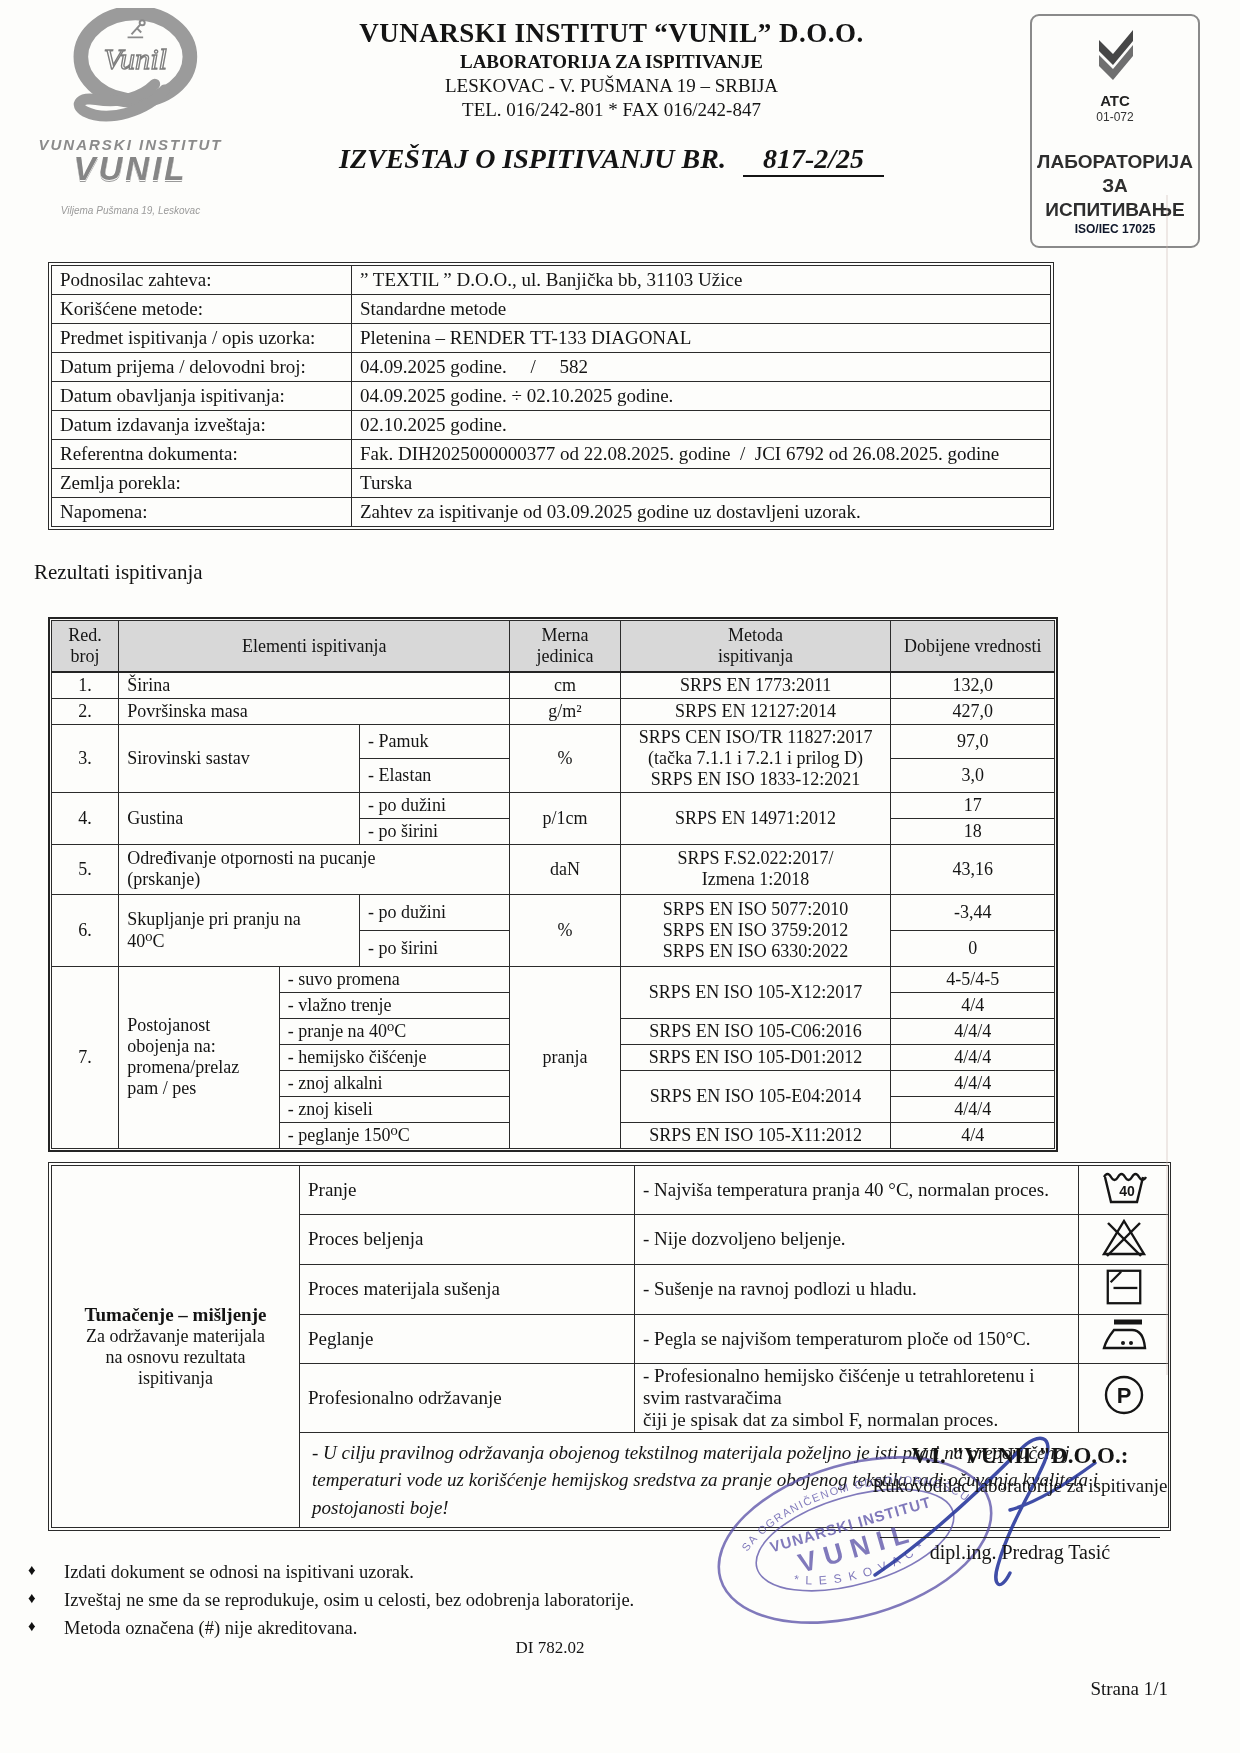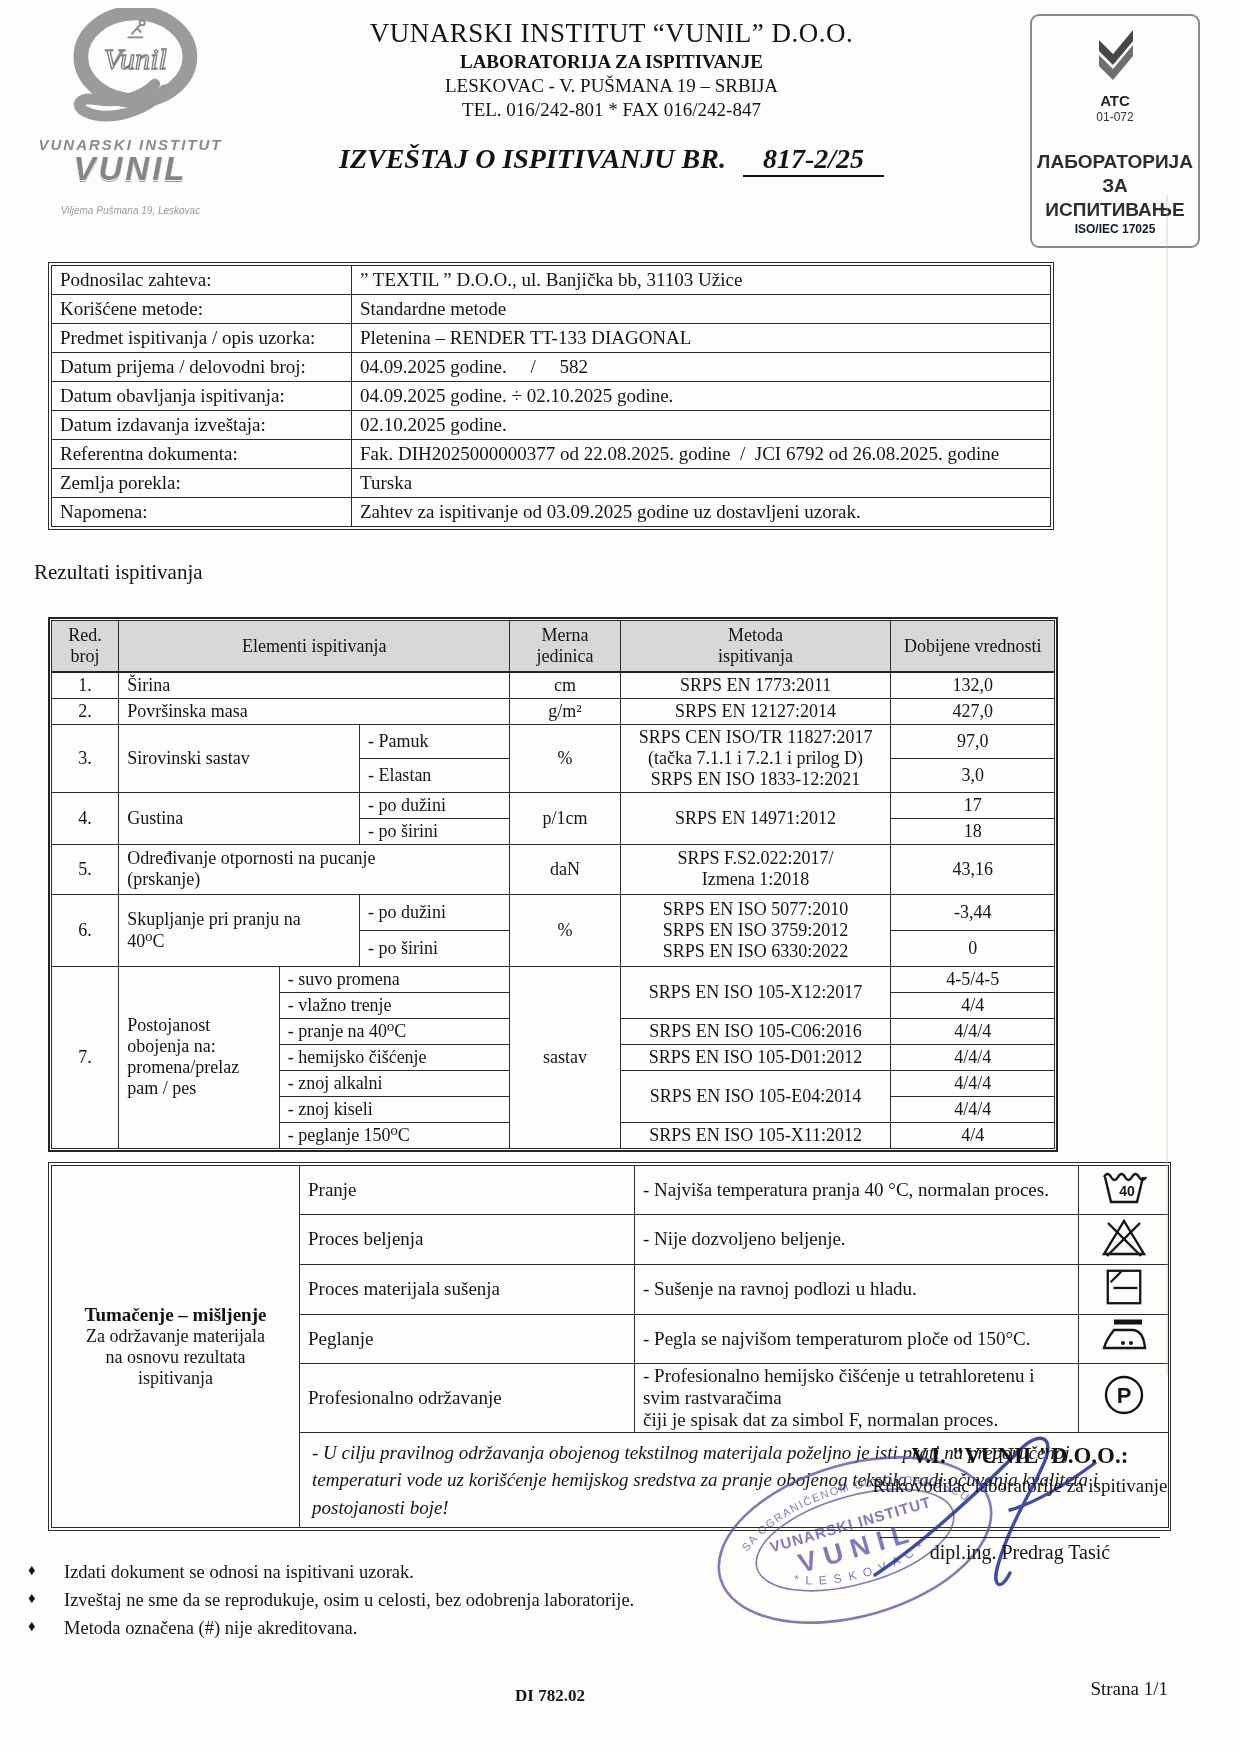--- a/index.html
+++ b/index.html
@@ -8,21 +8,21 @@
   .scan-line{position:absolute;left:1166px;top:195px;width:2px;height:1180px;background:rgba(205,185,180,.30);}
 
   
   .header{display:flex;padding-top:8px;}
   .logo-block{width:205px;margin-left:28px;text-align:center;font-family:"Liberation Sans","DejaVu Sans",sans-serif;}
   .logo-sub1{font-size:15px;font-style:italic;font-weight:bold;color:#8b8b8b;letter-spacing:2px;margin-top:2px;}
   .logo-brand{font-size:33px;font-style:italic;font-weight:900;color:#868686;letter-spacing:3px;line-height:.95;
               text-shadow:0 1px 0 #fdfdfb,0 2px 0 #9a9a9a,0 3px 0 #fdfdfb;}
   .logo-sub2{font-size:10px;font-style:italic;color:#9a9a9a;margin-top:21px;}
   .center-block{flex:1;text-align:center;padding-top:10px;}
-  .org-name{font-size:27px;font-weight:normal;letter-spacing:.5px;}
+  .org-name{font-size:27px;font-weight:bold;letter-spacing:.5px;}
   .lab-line{font-size:19px;font-weight:bold;margin-top:2px;}
   .addr-line,.tel-line{font-size:19px;margin-top:2px;}
   .title-row{margin-top:22px;font-size:28px;font-weight:bold;font-style:italic;white-space:nowrap;}
   .report-number{border-bottom:2.5px solid #141414;padding:0 20px 1px 20px;margin-left:10px;}
   .atc-wrap{width:250px;display:flex;justify-content:center;align-items:flex-start;padding-top:6px;}
   .atc-box{width:158px;border:2px solid #8a8a8a;border-radius:9px;text-align:center;padding:12px 4px 10px 4px;
            font-family:"Liberation Sans","DejaVu Sans",sans-serif;}
   .atc-name{font-size:15px;font-weight:bold;color:#222;margin-top:4px;}
   .atc-number{font-size:12px;color:#333;margin-top:1px;}
   .atc-sep{height:26px;}
@@ -63,21 +63,21 @@
   .sig-company{font-size:23px;font-weight:bold;}
   .sig-role{font-size:19px;margin-top:6px;text-align:center;}
   .sig-rule{margin:40px auto 0 auto;width:280px;border-top:1.6px solid #222;}
   .sig-name{font-size:20px;margin-top:3px;}
   .stamp{position:absolute;left:700px;top:20px;opacity:.78;}
   .scribble{position:absolute;left:860px;top:-10px;opacity:.9;}
 
   .footer-bullets{position:absolute;left:28px;top:1555px;font-size:18.5px;}
   .bullet-line{display:flex;margin-top:7px;}
   .bullet-glyph{width:36px;font-size:15px;color:#111;}
-  .doc-code{position:absolute;left:0;top:1638px;width:1100px;text-align:center;font-size:17px;font-weight:bold;margin-top:48px;}
+  .doc-code{position:absolute;left:0;top:1638px;width:1100px;text-align:center;font-size:17px;font-weight:normal;}
   .page-num{position:absolute;right:72px;top:1678px;font-size:19px;}
 </style>
 </head>
 <body>
 
 <div class="page">
   <div class="scan-line"></div>
 
   <div class="header">
     <div class="logo-block">
@@ -257,21 +257,21 @@
           <td class="l">- po širini</td>
           <td class="c">0</td>
         </tr>
         <tr class="h26">
           <td rowspan="7" class="c">7.</td>
           <td rowspan="7" class="l pre">Postojanost
 obojenja na:
 promena/prelaz
 pam / pes</td>
           <td colspan="2" class="l">- suvo promena</td>
-          <td rowspan="7" class="c">sastav</td>
+          <td rowspan="7" class="c">pranja</td>
           <td rowspan="2" class="c">SRPS EN ISO 105-X12:2017</td>
           <td class="c">4-5/4-5</td>
         </tr>
         <tr class="h26">
           <td colspan="2" class="l">- vlažno trenje</td>
           <td class="c">4/4</td>
         </tr>
         <tr class="h26">
           <td colspan="2" class="l">- pranje na 40⁰C</td>
           <td class="c">SRPS EN ISO 105-C06:2016</td>

